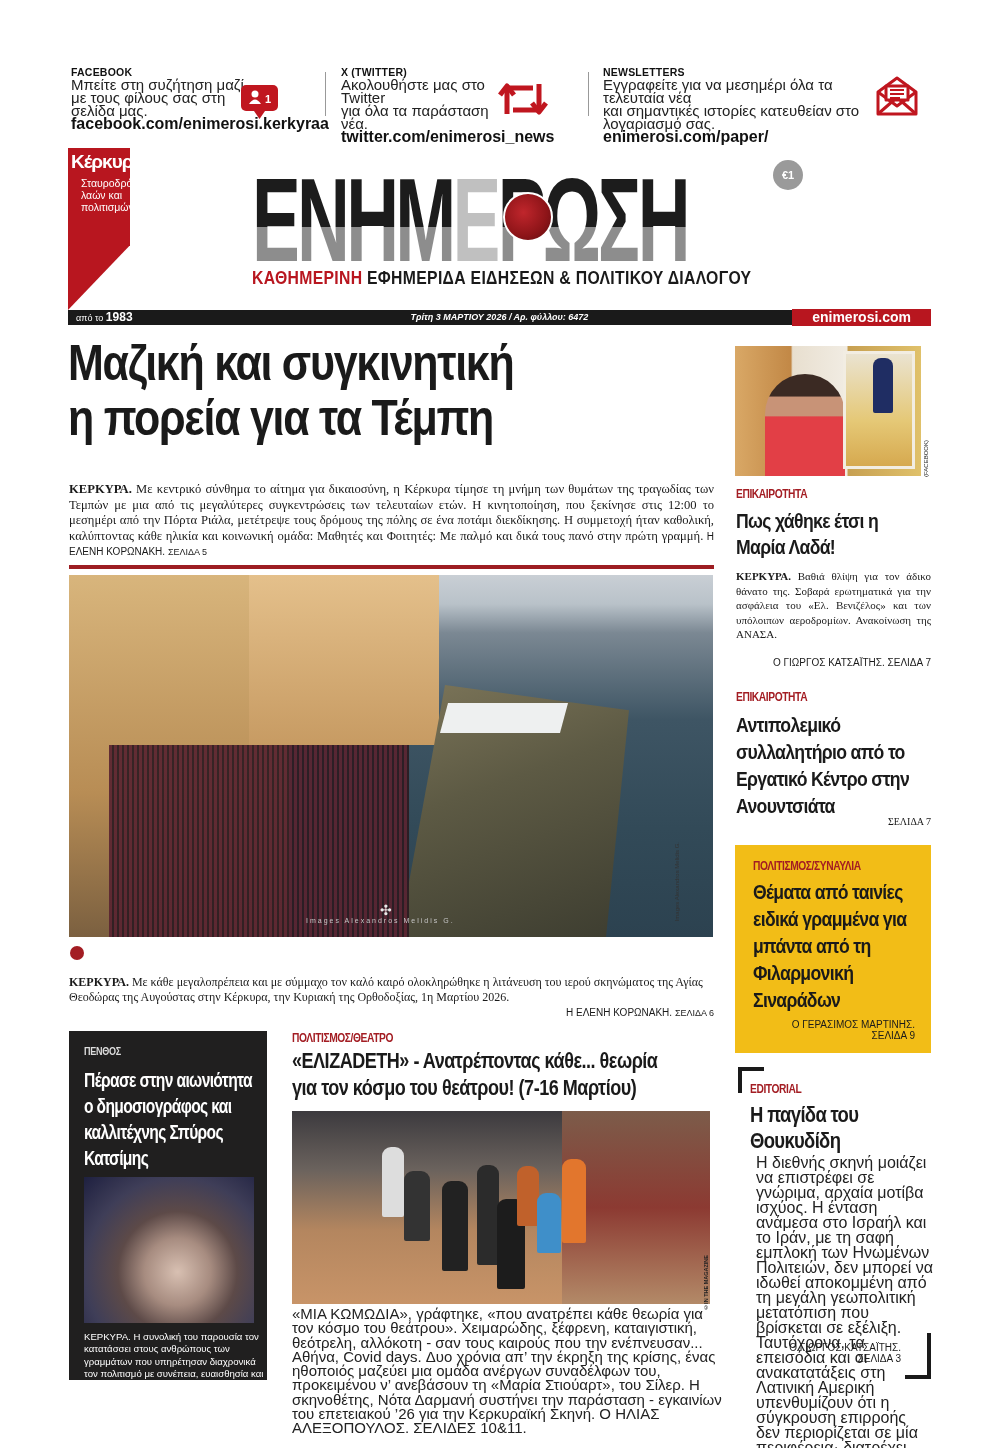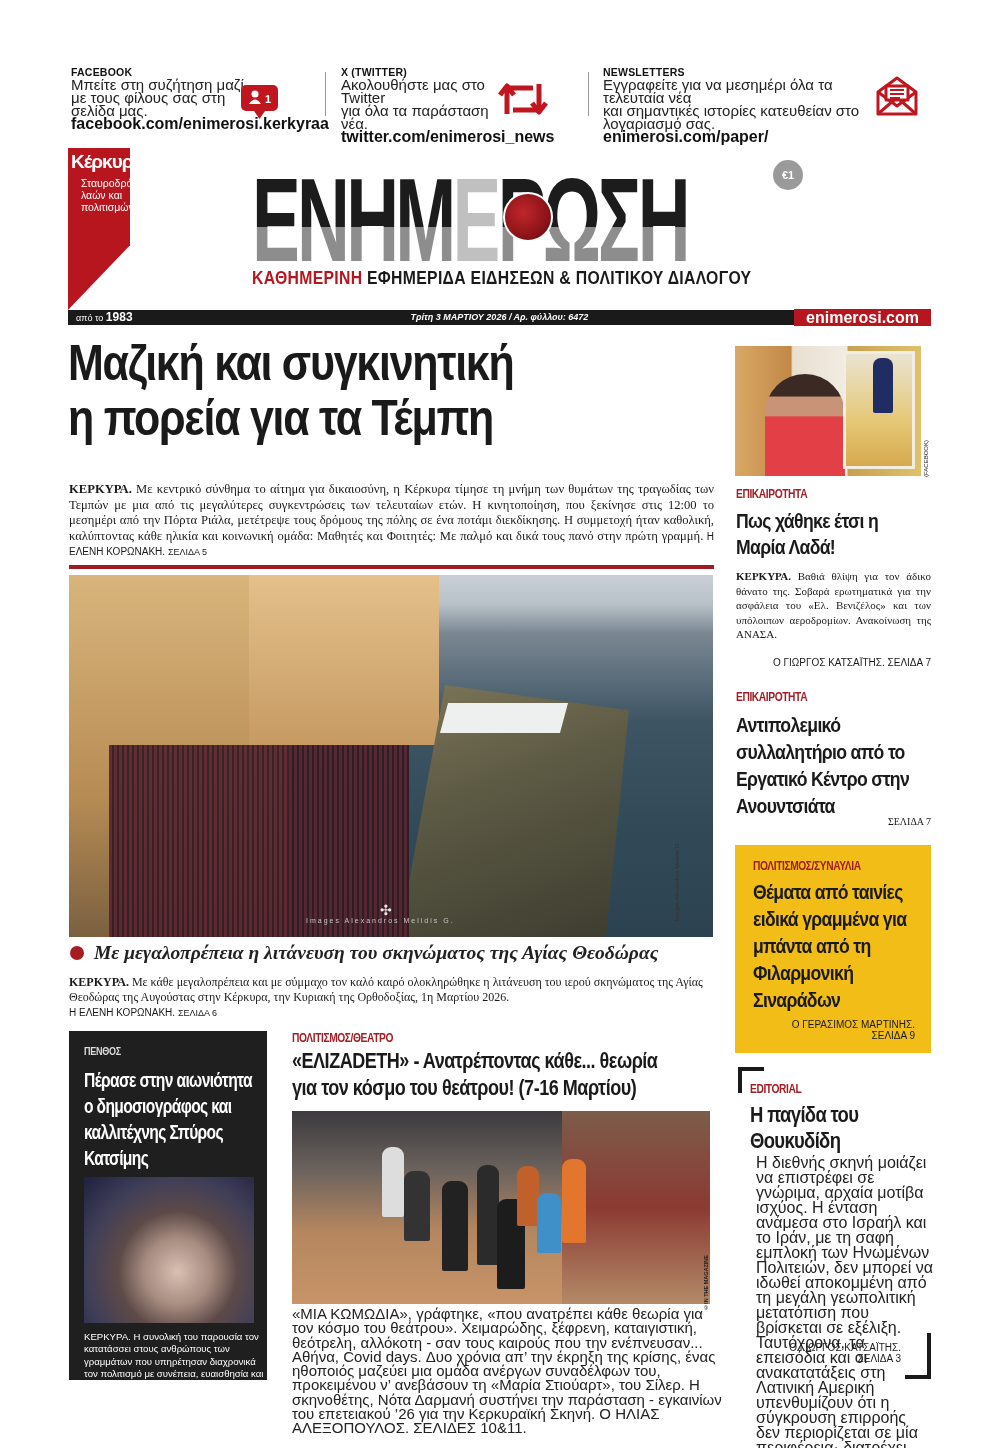--- a/index.html
+++ b/index.html
@@ -20,42 +20,42 @@
 .logo .l{background:linear-gradient(#1c1c1c 0,#1c1c1c 57%,#8d8d8d 57%,#8d8d8d 100%);-webkit-background-clip:text;background-clip:text;color:transparent}
 .logo .lg{background:linear-gradient(#8d8d8d 0,#8d8d8d 100%);-webkit-background-clip:text;background-clip:text;color:transparent}
 .globe{left:503px;top:192px;width:50px;height:50px;border-radius:50%;background:radial-gradient(circle at 40% 40%,#c0262c 0,#8d1418 60%,#5a0c10 100%);border:2px solid #fff}
 .euro{left:773px;top:160px;width:30px;height:30px;border-radius:50%;background:#9a9a9a;color:#fff;font-size:11px;display:flex;align-items:center;justify-content:center;font-weight:bold}
 .tagline{left:252px;top:268px;font-size:17.5px;font-weight:bold;letter-spacing:.02em;transform:scaleX(.9);transform-origin:left}
 .tagline .r{color:#b8161f}
 .datebar{left:68px;top:310px;width:863px;height:15px;background:#1a1a1a;color:#fff;font-size:9px;line-height:15px}
 .datebar .since{position:absolute;left:8px}
 .datebar .since b{font-size:12px}
 .datebar .date{position:absolute;left:0;width:100%;text-align:center;font-weight:bold;font-style:italic}
-.datebar .web{position:absolute;right:0;top:-1px;height:17px;padding:0 12px;background:#b8161f;font-weight:bold;font-size:16px;line-height:17px}
+.datebar .web{position:absolute;right:0;top:-1px;height:17px;padding:0 20px;background:#b8161f;font-weight:bold;font-size:14px;line-height:17px}
 
 .headline{left:68px;top:336px;width:650px;font-size:50px;line-height:55px;font-weight:bold;letter-spacing:-1.5px;transform:scaleX(.86);transform-origin:left top;width:760px}
 .lead{left:69px;top:482px;width:645px;font-family:"Liberation Serif",serif;font-size:12.6px;line-height:15.6px;text-align:justify}
 .lead b,.body-serif b{font-weight:bold}
 .byline{font-family:"Liberation Sans",sans-serif;font-size:10px}
 .redrule{left:69px;top:565px;width:645px;height:4px;background:#9d1d22}
 
 .photo-main{left:69px;top:575px;width:644px;height:362px;overflow:hidden;background:linear-gradient(180deg,#c9cfd5 0,#b9c2c9 8%,#7b8893 16%,#3e5564 40%,#324a58 70%,#2c4250 100%)}
 .ph-bld1{left:0;top:0;width:220px;height:362px;background:linear-gradient(180deg,#d8b57c,#b88d55 60%,#7b6040)}
 .ph-bld2{left:180px;top:0;width:190px;height:170px;background:linear-gradient(180deg,#e4c08b,#c79b63)}
 .ph-cliff{left:330px;top:110px;width:230px;height:252px;background:linear-gradient(160deg,#7c7559 0,#5d5a44 40%,#3d3d30 100%);clip-path:polygon(20% 0,100% 10%,90% 100%,0 100%)}
 .ph-crowd{left:40px;top:170px;width:300px;height:192px;background:repeating-linear-gradient(90deg,#5a2330 0 3px,#2b1a20 3px 5px);opacity:.92}
 .ph-tent{left:375px;top:128px;width:120px;height:30px;background:#eef0f0;transform:skewX(-15deg)}
 .ph-credit1{left:674px;top:842px;font-size:6px;color:#333;writing-mode:vertical-rl;transform:rotate(180deg)}
 .ph-credit-over{left:306px;top:917px;font-size:7px;color:#c6c6c6;letter-spacing:2px}
 .drone{left:380px;top:902px;color:#e8e8e8;font-size:14px}
 
 .sub-head{left:70px;top:942px;width:650px;font-family:"Liberation Serif",serif;font-style:italic;font-weight:bold;font-size:19.5px;color:#222}
 .dot-red{display:inline-block;width:14px;height:14px;border-radius:50%;background:#a31d23;vertical-align:-1px;margin-right:10px}
 .sub-body{left:69px;top:975px;width:645px;font-family:"Liberation Serif",serif;font-size:12px;line-height:15px}
-.sub-by{left:69px;top:1007px;width:645px;font-size:10px}
+.sub-by{left:69px;top:1007px;width:645px;text-align:right;font-size:10px}
 
 .rc-photo{left:735px;top:346px;width:186px;height:130px;overflow:hidden;background:linear-gradient(90deg,#d9a866 0,#c28846 30%,#e8dfcf 31%,#f1ece3 60%,#c7a052 61%,#e0c16a 100%)}
 .rc-photo .woman{position:absolute;left:30px;top:28px;width:80px;height:110px;border-radius:40px 40px 0 0;background:linear-gradient(180deg,#3b2a23 0,#3b2a23 20%,#c89377 21%,#c89377 38%,#e23f46 39%)}
 .rc-photo .paint{position:absolute;left:108px;top:5px;width:72px;height:118px;background:linear-gradient(180deg,#eae3d1,#e5c876 60%,#d6a94f);border:3px solid #f2ede2}
 .rc-photo .fig{position:absolute;left:138px;top:12px;width:20px;height:55px;background:#1f2d63;border-radius:8px 8px 2px 2px}
 .rc-credit{left:923px;top:440px;font-size:6px;writing-mode:vertical-rl;transform:rotate(180deg);color:#222}
 .kicker{font-weight:bold;font-size:12.5px;color:#a31d23;letter-spacing:-.5px;transform:scaleX(.82);transform-origin:left;white-space:nowrap}
 .rhead{font-weight:bold;font-size:21px;line-height:26px;letter-spacing:-.8px;transform:scaleX(.84);transform-origin:left top;width:230px;color:#1a1a1a}
 .rbody{font-family:"Liberation Serif",serif;font-size:11px;line-height:14.5px;text-align:justify}
 .rby{font-size:10px;text-align:right}
@@ -176,21 +176,21 @@
   <div class="abs ph-bld1"></div>
   <div class="abs ph-bld2"></div>
   <div class="abs ph-cliff"></div>
   <div class="abs ph-tent"></div>
   <div class="abs ph-crowd"></div>
 </div>
 <div class="abs drone">✣</div>
 <div class="abs ph-credit-over">Images Alexandros Melidis G.</div>
 <div class="abs ph-credit1">Images Alexandros Melidis G.</div>
 
-<div class="abs sub-head"><span class="dot-red"></span><span>Με μεγαλοπρέπεια η λιτάνευση του σκηνώματος της Αγίας Θεοδώρας</span></div>
+<div class="abs sub-head"><span class="dot-red"></span></div>
 <div class="abs sub-body"><b>ΚΕΡΚΥΡΑ.</b><span> Με κάθε μεγαλοπρέπεια και με σύμμαχο τον καλό καιρό ολοκληρώθηκε η λιτάνευση του ιερού σκηνώματος της Αγίας Θεοδώρας της Αυγούστας στην Κέρκυρα, την Κυριακή της Ορθοδοξίας, 1η Μαρτίου 2026.</span></div>
 <div class="abs sub-by"><span>Η ΕΛΕΝΗ ΚΟΡΩΝΑΚΗ. </span><span style="font-size:9px">ΣΕΛΙΔΑ 6</span></div>
 
 <div class="abs rc-photo">
   <div class="woman"></div>
     <div class="paint"></div>
     <div class="fig"></div>
 </div>
 <div class="abs rc-credit">(FACEBOOK)</div>
 

